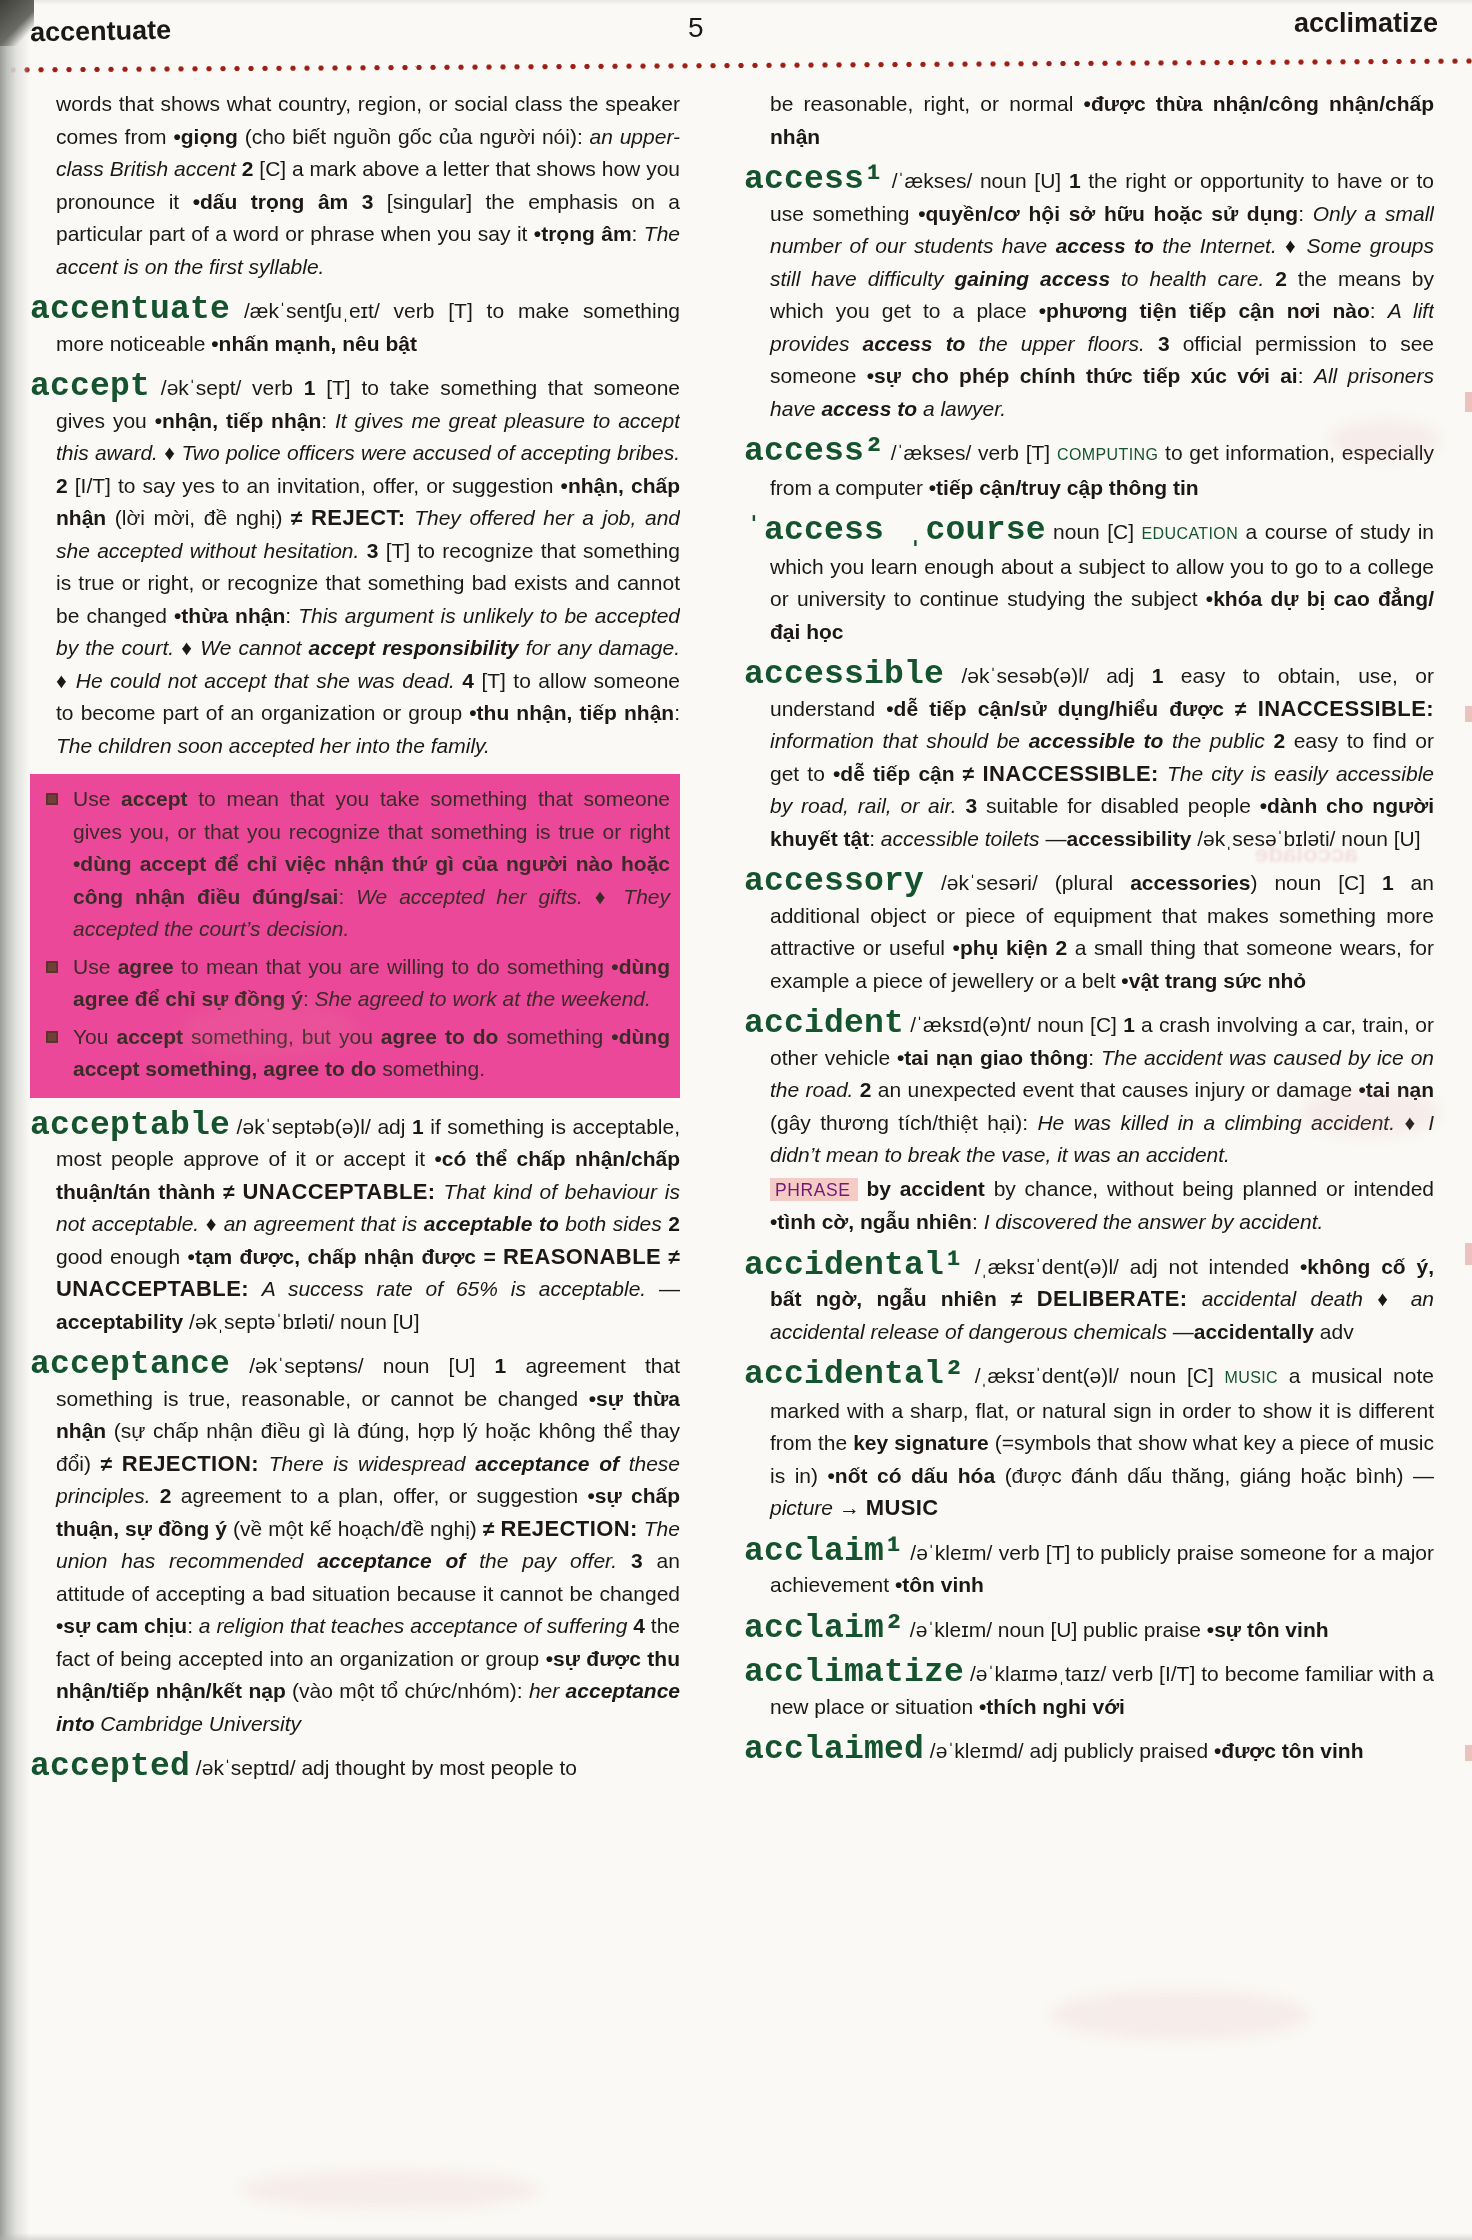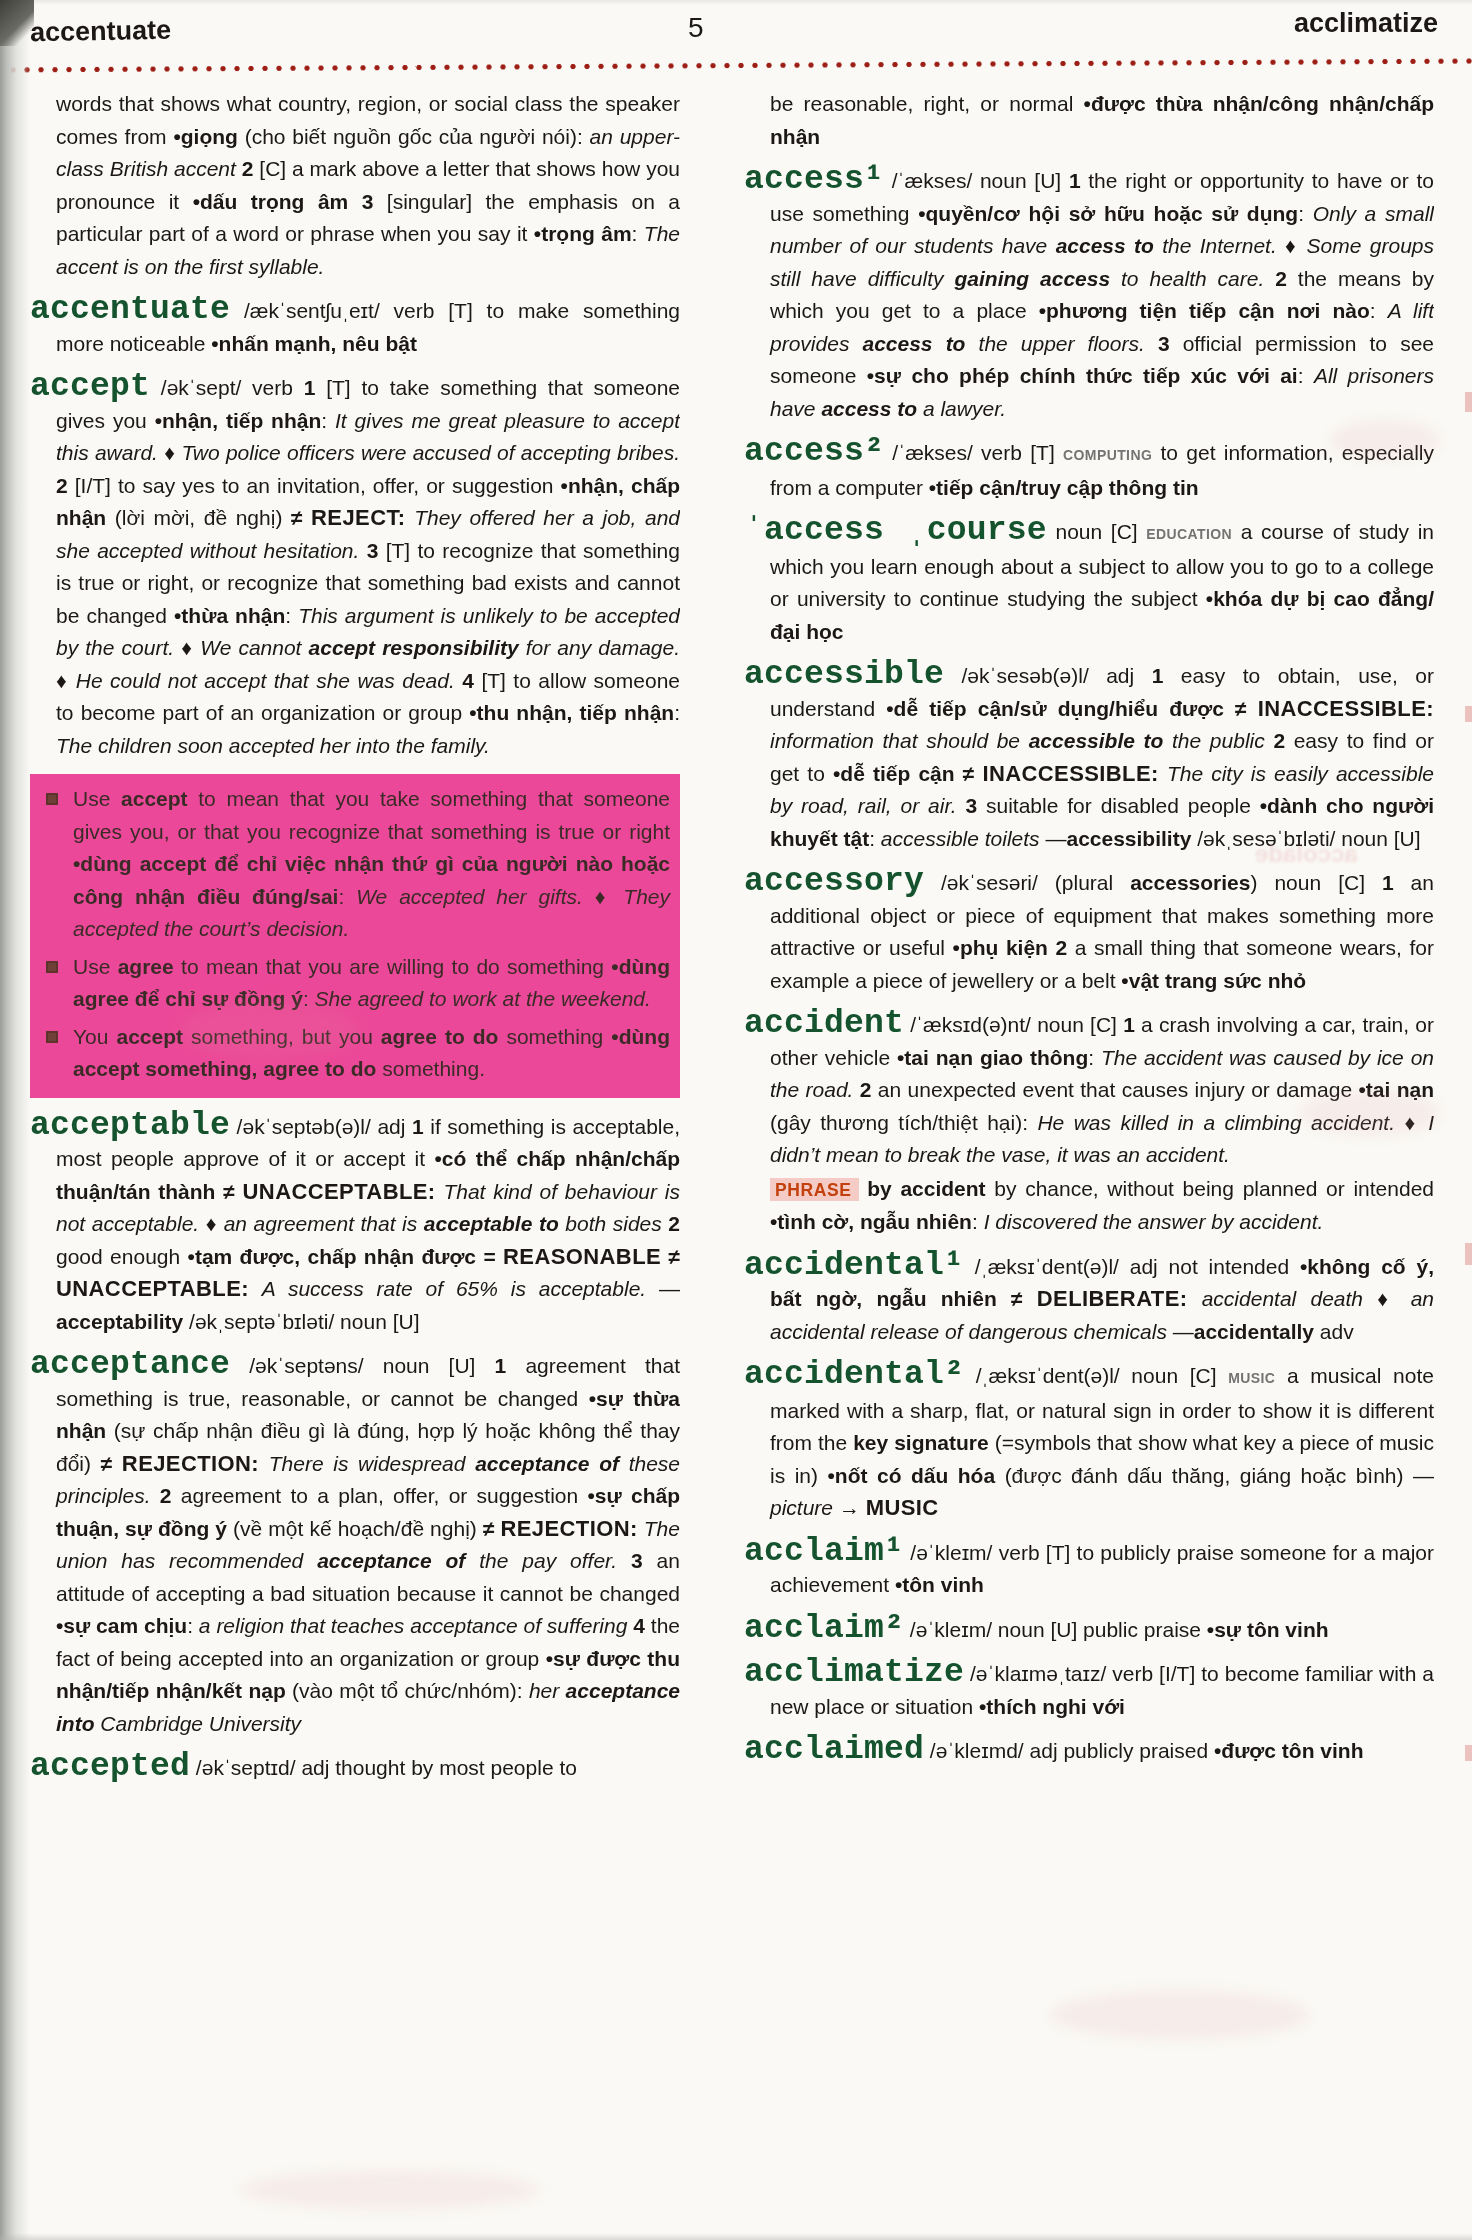--- a/index.html
+++ b/index.html
@@ -39,22 +39,22 @@
     padding-left:26px;text-indent:-26px;margin-top:11px;}
   .col > .entry:first-child{margin-top:2px;}
   .cont{text-indent:0;}
   .phrase-block{text-indent:0;margin-top:1px;}
 
   .hw{color:#14532d;font-weight:700;font-size:33px;letter-spacing:.2px;font-family:Liberation Mono, monospace;}
   .b{font-weight:700;}
   .i{font-style:italic;}
   .bi{font-style:italic;font-weight:700;}
   .sc{font-size:22px;letter-spacing:.4px;font-weight:bold;}
-  .dom{font-size:14px;letter-spacing:.4px;color:#737373;font-weight:700;}
-  .phr{background:#f5cbc5;color:#c2410c;font-size:17.5px;font-weight:700;
+  .dom{font-size:16px;letter-spacing:.4px;color:#14532d;font-weight:400;}
+  .phr{background:#f5cbc5;color:#701a75;font-size:17.5px;font-weight:400;
     padding:2px 7px 1px 5px;letter-spacing:.6px;}
 
   .usage{background:#ec4899;margin:12px 0 12px 0;padding:9px 10px 12px 16px;color:#38292488;
     color:#3a2b26;}
   .u-item{display:flex;gap:15px;font-size:21px;line-height:32.5px;text-align:justify;margin-top:5px;}
   .u-item:first-child{margin-top:0;}
   .sq{flex:0 0 auto;width:12px;height:12px;background:#6f4037;box-shadow:inset 0 0 0 2px #5d332b;margin-top:10px;}
   .u-text{flex:1;}
 
   

